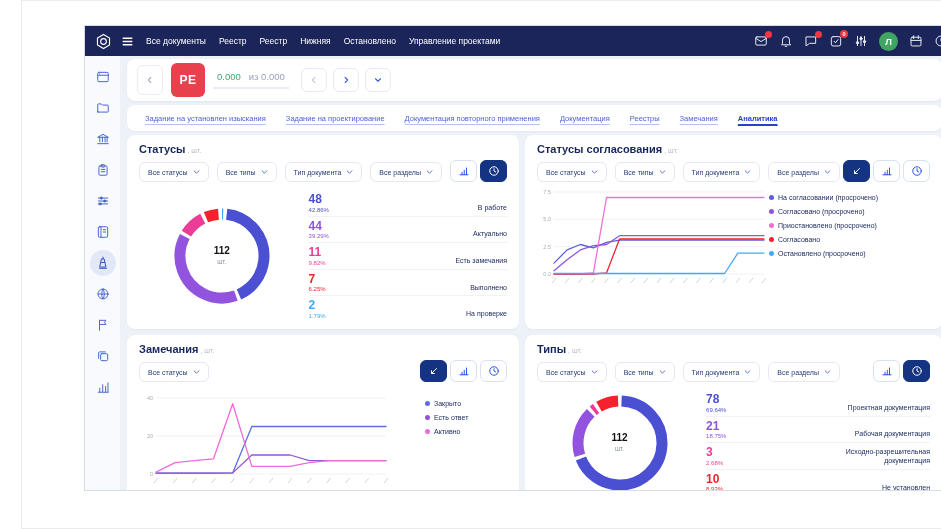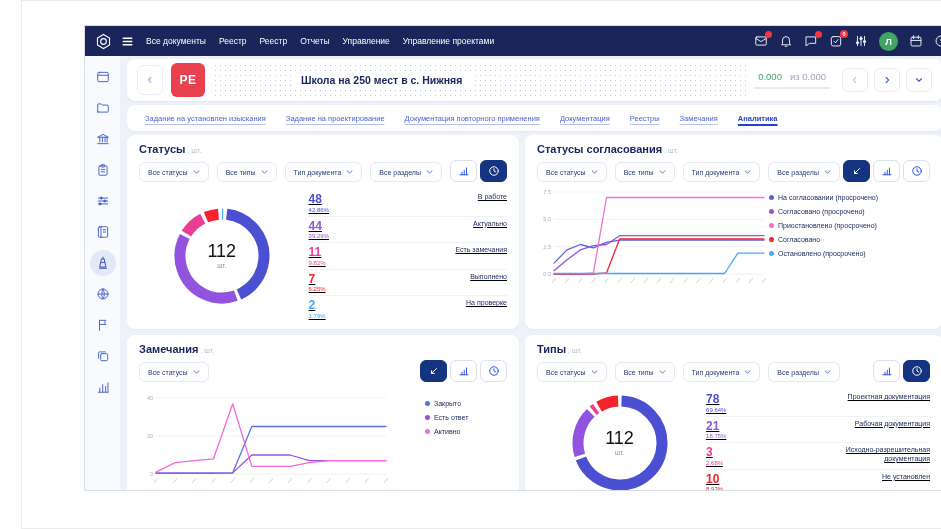--- a/index.html
+++ b/index.html
@@ -62,24 +62,24 @@
   .tbtn{width:27px;height:22px;border-radius:6px;display:flex;align-items:center;justify-content:center;background:#fff;border:1px solid #d9e1f2;color:#2f54eb;padding:0;cursor:pointer;}
   .tbtn svg{width:12px;height:12px;}
   .tbtn.active{background:#143380;border-color:#143380;color:#fff;}
 
   
   .body-flex{margin-top:8px;display:flex;align-items:center;}
   .donut-wrap{flex:0 0 45%;display:flex;justify-content:center;}
   .donut{position:relative;width:104px;height:104px;}
   .donut svg{width:104px;height:104px;}
   .d-center{position:absolute;inset:0;display:flex;flex-direction:column;align-items:center;justify-content:center;}
-  .d-num{font-size:18px;font-weight:normal;color:#111;line-height:1;}
+  .d-num{font-size:10px;font-weight:bold;color:#111;line-height:1;}
   .d-unit{font-size:6.5px;color:#8b93a7;margin-top:2px;}
   .dlegend{flex:1;margin-left:4px;}
-  .leg-row{display:flex;justify-content:space-between;align-items:flex-start;padding:3px 0;border-bottom:1px solid #f0f2f7;text-decoration:underline;}
+  .leg-row{display:flex;justify-content:space-between;align-items:flex-end;padding:3px 0;border-bottom:1px solid #f0f2f7;}
   .leg-row:last-child{border-bottom:none;}
   .leg-num{font-size:12px;font-weight:bold;line-height:1.05;}
   .leg-pct{font-size:6px;margin-top:1px;}
   .leg-label{font-size:7px;color:#17255c;text-align:right;max-width:56%;line-height:1.25;}
 
   
   .line-body{margin-top:4px;display:flex;align-items:flex-start;}
   .linechart svg{display:block;}
   .dot-legend{flex:1;padding-top:8px;}
   .dl-item{display:flex;align-items:center;gap:4px;font-size:7px;color:#17255c;margin-bottom:7px;white-space:nowrap;}
@@ -104,22 +104,22 @@
       </span>
       <span class="burger">
         <svg viewBox="0 0 24 24" fill="none" stroke="#fff" stroke-width="2.4" stroke-linecap="round">
             <path d="M4 6h16M4 12h16M4 18h16"></path>
           </svg>
       </span>
       <nav class="nav-links" id="nav-links">
           <span class="nav-link">Все документы</span>
           <span class="nav-link">Реестр</span>
           <span class="nav-link">Реестр</span>
-          <span class="nav-link">Отчеты</span>
-          <span class="nav-link">Управление</span>
+          <span class="nav-link">Нижняя</span>
+          <span class="nav-link">Остановлено</span>
           <span class="nav-link">Управление проектами</span>
         </nav>
       <div class="top-right">
         <span class="tico">
           <svg viewBox="0 0 24 24" fill="none" stroke="currentColor" stroke-width="1.7" stroke-linecap="round" stroke-linejoin="round">
               <rect x="3" y="5" width="18" height="14" rx="2"></rect>
               <path d="M3 7.5l9 5.5 9-5.5"></path>
             </svg>
           <span class="dot"></span>
         </span>
@@ -247,23 +247,20 @@
 
       <main class="main">
 
         <section class="project-card">
           <button class="back-btn">
             <svg viewBox="0 0 24 24" fill="none" stroke="currentColor" stroke-width="2.6" stroke-linecap="round" stroke-linejoin="round">
                 <path d="M14 6l-6 6 6 6"></path>
               </svg>
           </button>
           <div class="pe-badge">PE</div>
-          <div class="dotted">
-            <span class="title-chip">Школа на 250 мест в с. Нижняя</span>
-          </div>
           <div class="counter">
             <span class="val">0.000</span>
             <span class="of">из 0.000</span>
           </div>
           <div class="nav-btns">
             <button>
               <svg viewBox="0 0 24 24" fill="none" stroke="currentColor" stroke-width="2.6" stroke-linecap="round" stroke-linejoin="round">
                   <path d="M14 6l-6 6 6 6"></path>
                 </svg>
             </button>

